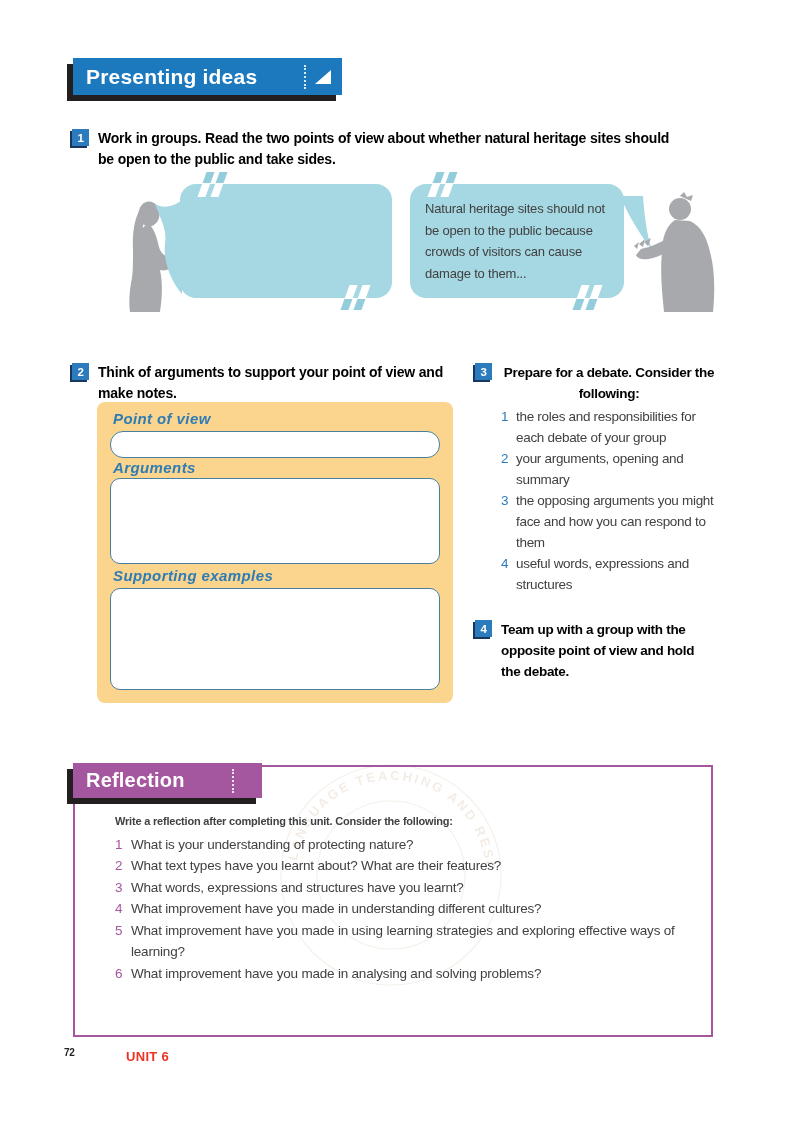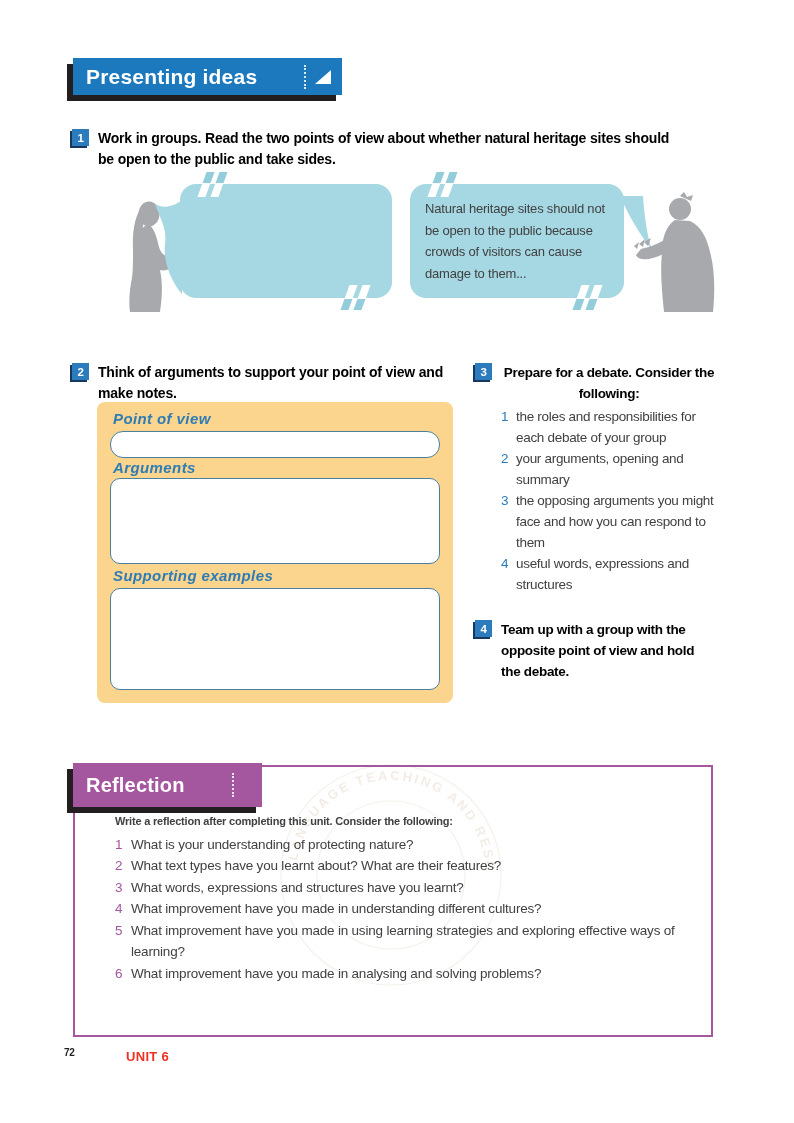--- a/index.html
+++ b/index.html
@@ -3,21 +3,21 @@
 <meta charset="utf-8">
 <style>
   html,body { margin:0; padding:0; background:#ffffff; }
   body { font-family:"Liberation Sans", sans-serif; color:#414042; letter-spacing:-0.2px; }
   .page { position:relative; width:794px; height:1123px; background:#fff; overflow:hidden; margin:0 auto; }
 
   
   .banner { position:absolute; display:flex; align-items:center; padding:0 10px 0 13px;
             box-shadow:-6px 6px 0 #231f20; z-index:5;margin-top:15px; }
   .banner-blue { left:73px; top:43px; width:246px; height:37px; background:#1d79be; }
-  .banner-purple { left:73px; top:748px; width:166px; height:44px; background:#a4569e;gap:43px; }
+  .banner-purple { left:73px; top:748px; width:166px; height:35px; background:#a4569e;gap:43px; }
   .banner-title { color:#fff; font-weight:bold; font-size:21px; letter-spacing:0.2px; flex:1; }
   .banner-sep { border-left:2px dotted rgba(255,255,255,0.85); height:24px; margin:0 8px 0 4px; }
 
   
   .activity { position:absolute; display:flex; gap:9px; }
   .abadge { flex:none; width:17px; height:17px; margin-top:1px; background:#2b7bbd; color:#fff;
             font-size:11.5px; font-weight:bold; display:flex; align-items:center; justify-content:center;
             box-shadow:-2px 2px 0 #18375f; }
   .atext { font-size:14px; font-weight:bold; line-height:21px; color:#000000; }
 

